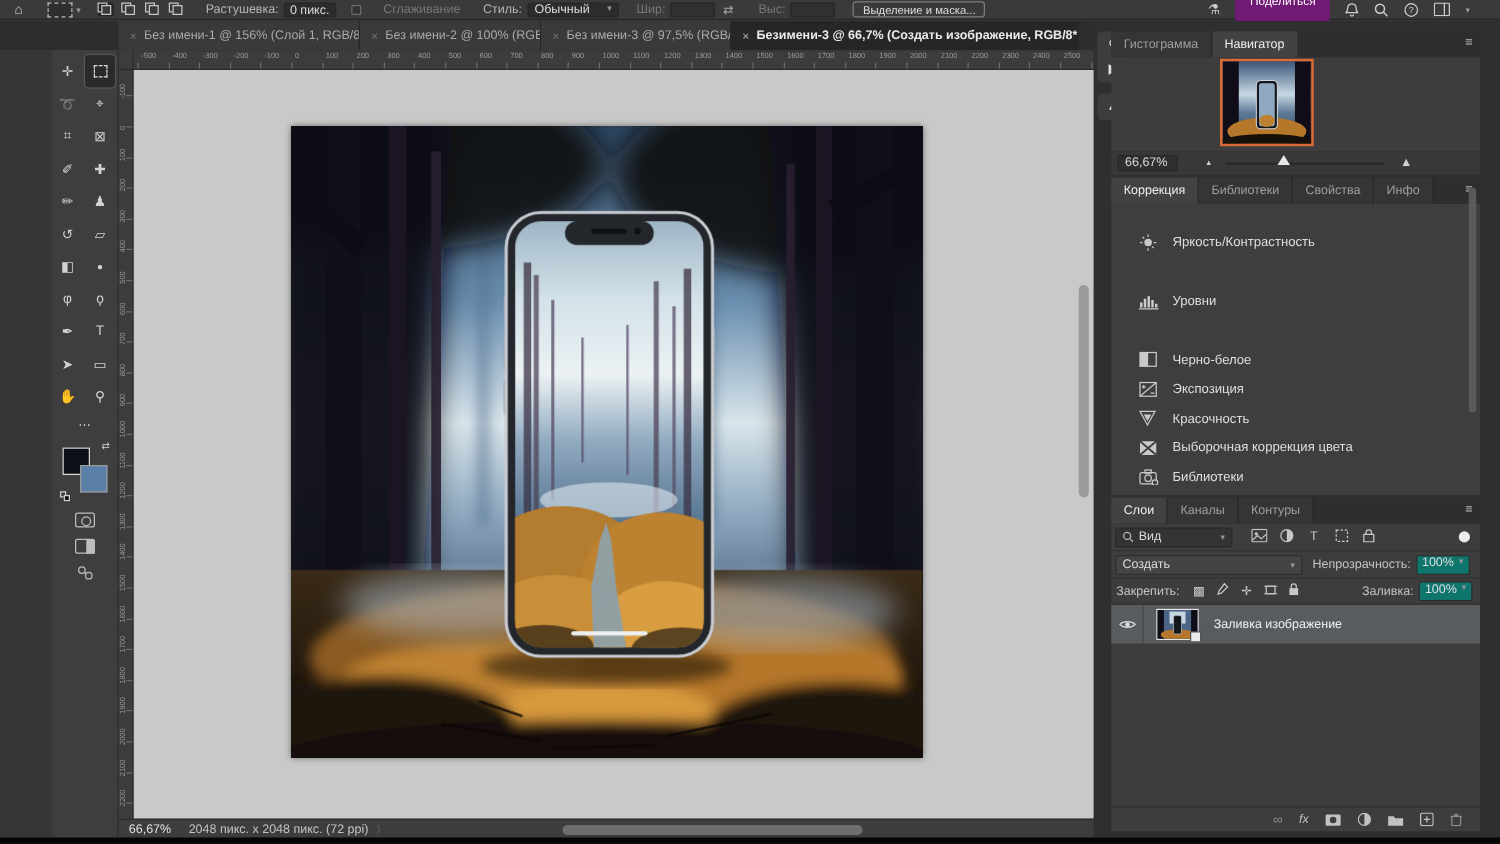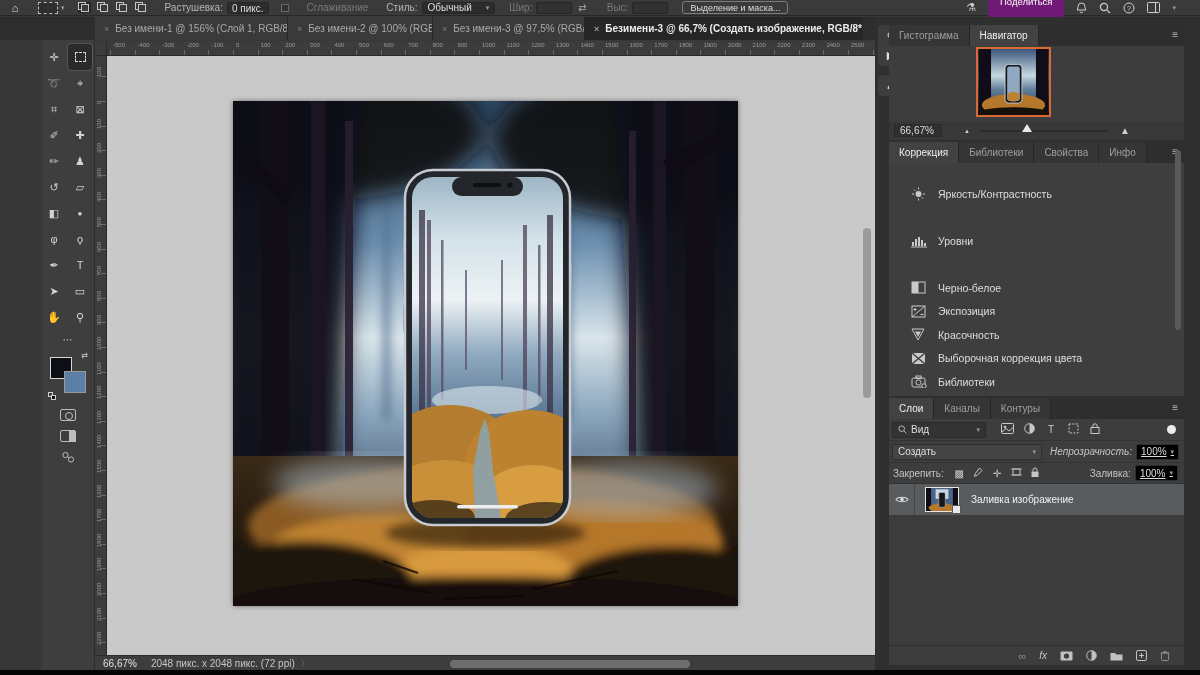--- a/index.html
+++ b/index.html
@@ -106,22 +106,22 @@
 
   .layers-panel { position:absolute; left:0; top:381px; width:295px; }
   .lay-filter { height:22px; background:#3d3d3d; display:flex; align-items:center; border-bottom:1px solid #333; }
   .lay-search { display:flex; align-items:center; gap:4px; background:#333; border:1px solid #2a2a2a; border-radius:2px; height:16px; width:94px; margin-left:3px; padding:0 5px; color:#ddd; }
   .lay-search::after { content:"▾"; font-size:7px; color:#999; margin-left:auto; }
   .lf-ic { width:22px; text-align:center; color:#c8c8c8; font-size:10px; }
   .lf-dot { margin-left:auto; margin-right:8px; width:9px; height:9px; border-radius:50%; background:#ededed; }
   .lay-blend { height:22px; background:#3d3d3d; display:flex; align-items:center; border-bottom:1px solid #333; }
   .blend-drop { display:flex; align-items:center; background:#444; border:1px solid #2e2e2e; border-radius:2px; height:16px; width:150px; margin-left:3px; padding:0 5px; color:#ddd; }
   .blend-drop::after { content:"▾"; font-size:7px; color:#999; margin-left:auto; }
-  .opq-label { color:#c3c3c3; margin-left:8px;font-style:italic; }
-  .val-drop { display:flex; align-items:center; gap:4px; background:#000000; border:1px solid #2e2e2e; border-radius:2px; height:16px; padding:0 4px; color:#ddd; margin-left:4px;text-decoration:underline; }
+  .opq-label { color:#c3c3c3; margin-left:8px; }
+  .val-drop { display:flex; gap:4px; background:#0f766e; border:1px solid #2e2e2e; border-radius:2px; height:16px; padding:0 4px; color:#ddd; margin-left:4px; }
   .val-drop::after { content:"▾"; font-size:7px; color:#999; }
   .lay-lock { height:21px; background:#3d3d3d; display:flex; align-items:center; border-bottom:1px solid #333; }
   .lock-label { color:#c3c3c3; margin-left:4px; }
   .ll-ic { width:19px; text-align:center; color:#c8c8c8; font-size:10px; }
   .fill-label { color:#c3c3c3; margin-left:auto; }
   .layer-row { height:31px; background:#595c5f; display:flex; align-items:center; }
   .eye-box { width:26px; display:flex; justify-content:center; border-right:1px solid #46484a; align-self:stretch; align-items:center; }
   .layer-thumb { width:34px; height:25px; border:1px solid #e6e6e6; margin-left:10px; position:relative; background:#222; }
   .layer-badge { position:absolute; right:-3px; bottom:-3px; width:9px; height:9px; background:#e9e9e9; border:1px solid #555; border-radius:1px; }
   .layer-name { color:#f0f0f0; margin-left:12px; }

